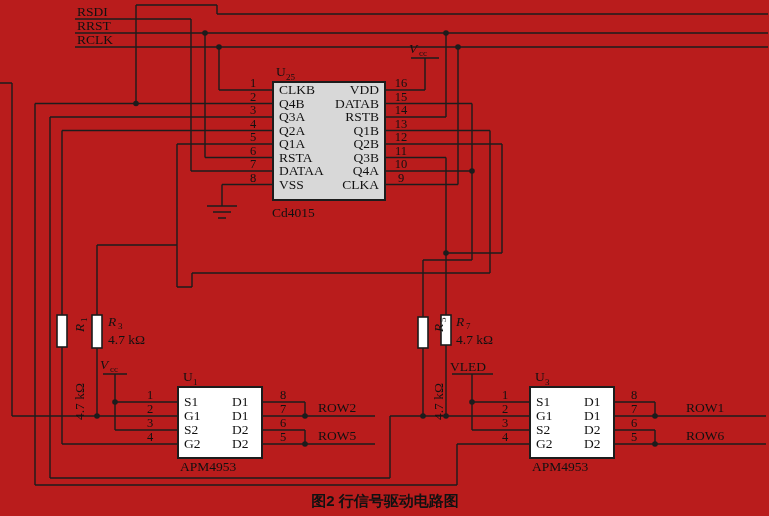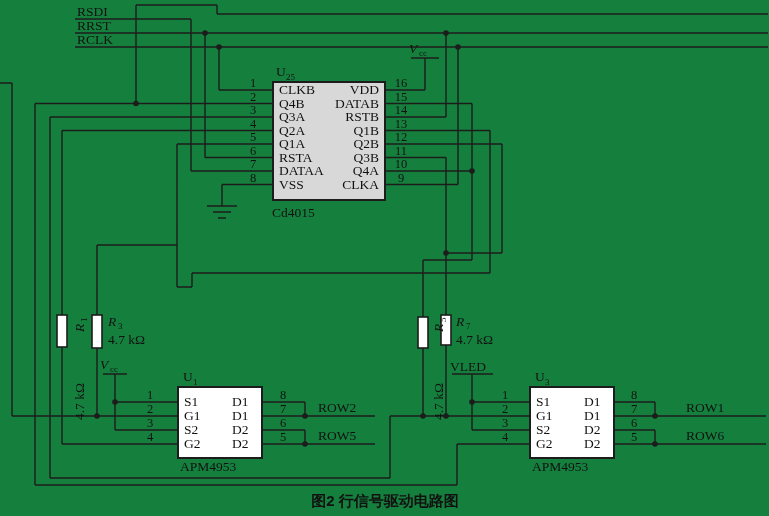--- a/index.html
+++ b/index.html
@@ -1,16 +1,16 @@
 <!DOCTYPE html>
 <html><head>
 <meta charset="utf-8">
 <style>
   html,body{margin:0;padding:0;background:#ffffff;}
-  .page{width:769px;height:516px;background:#15803d;position:relative;font-family:"Liberation Serif",serif;}
+  .page{width:769px;height:516px;background:#b91c1c;position:relative;font-family:"Liberation Serif",serif;}
   svg{display:block;}
   .wire{stroke:#1c1c1c;stroke-width:1.4;fill:none;}
   .chip{fill:#d8d8d8;stroke:#1c1c1c;stroke-width:2;}
   .chipw{fill:#ffffff;stroke:#1c1c1c;stroke-width:2;}
   .res{fill:#ffffff;stroke:#1c1c1c;stroke-width:1.6;}
   .dot{fill:#1c1c1c;}
   text{fill:#111;font-family:"Liberation Serif",serif;}
   .t{font-size:13.5px;}
   .num{font-size:12.5px;}
   .sub{font-size:9px;}

